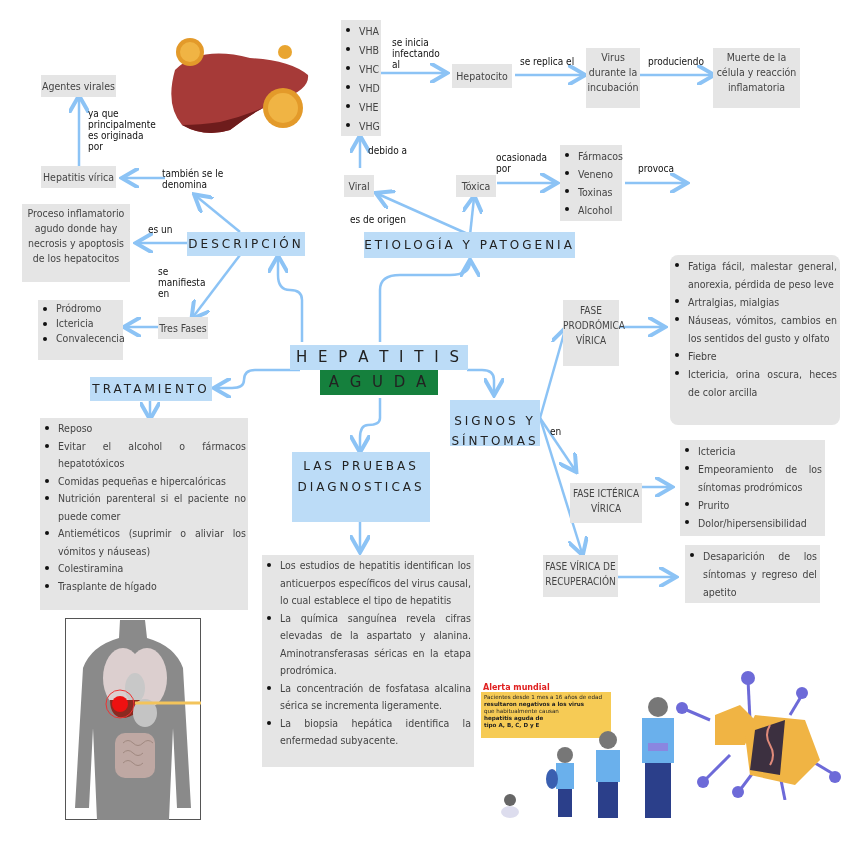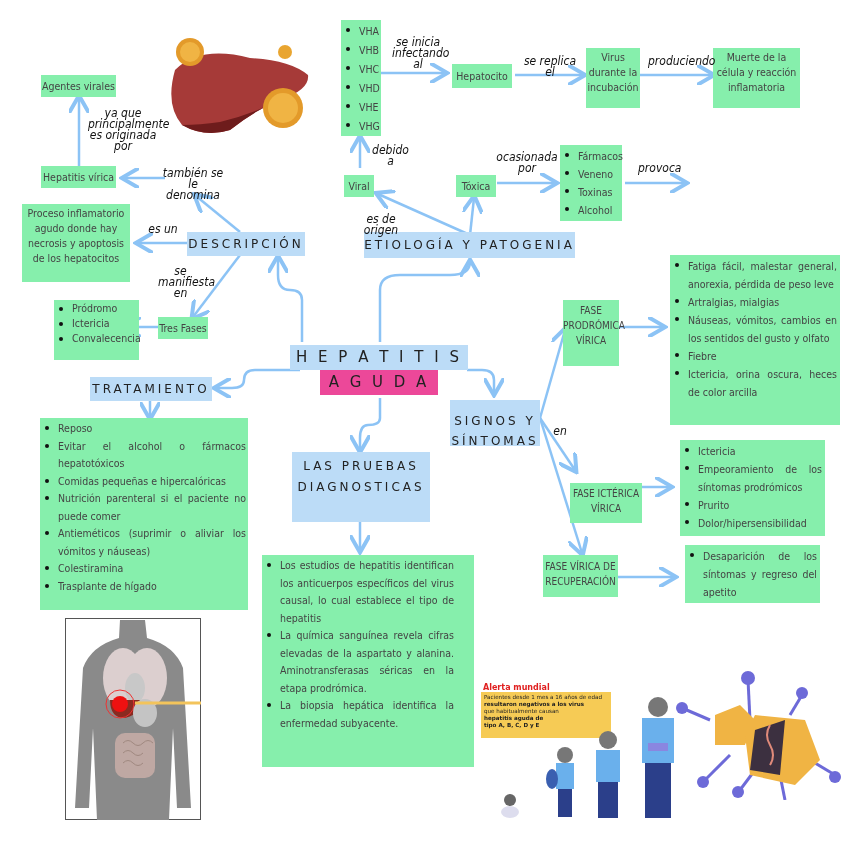--- a/index.html
+++ b/index.html
@@ -1,20 +1,20 @@
 <!DOCTYPE html>
 <html><head>
 <meta charset="utf-8">
 <style>
   html,body{margin:0;padding:0;background:#fff;}
   #canvas{position:relative;width:848px;height:848px;overflow:hidden;background:#fff;font-family:"DejaVu Sans Condensed","DejaVu Sans",sans-serif;color:#3a3a3a;}
-  .box{position:absolute;background:#86efac;font-size:10.5px;line-height:15px;color:#444;box-sizing:border-box;}
+  .box{position:absolute;background:#e5e5e5;font-size:10.5px;line-height:15px;color:#444;box-sizing:border-box;}
   .center{text-align:center;}
   .title{position:absolute;background:#bcdcf7;color:#222;font-family:"DejaVu Sans",sans-serif;font-weight:normal;text-align:center;letter-spacing:3px;box-sizing:border-box;}
-  .lbl{position:absolute;font-size:12px;line-height:11px;color:#111;text-align:center;font-family:"DejaVu Sans Condensed","DejaVu Sans",sans-serif;font-style:italic;}
+  .lbl{position:absolute;font-size:10px;line-height:11px;color:#111;text-align:left;font-family:"DejaVu Sans Condensed","DejaVu Sans",sans-serif;}
   ul.blist{margin:0;padding:0 0 0 18px;list-style:none;}
   ul.blist li{position:relative;text-align:justify;}
   ul.blist li::before{content:"";position:absolute;left:-13px;top:6px;width:4px;height:4px;border-radius:50%;background:#111;}
   svg#arrows{position:absolute;left:0;top:0;pointer-events:none;}
   .illus{position:absolute;}
   .alert-title{position:absolute;left:483px;top:683px;color:#e02020;font-weight:bold;font-size:8px;font-family:"DejaVu Sans",sans-serif;}
   .alert-box{position:absolute;left:481px;top:692px;width:130px;height:46px;background:#f6cb55;font-size:5.6px;line-height:7px;color:#222;padding:2px 3px;box-sizing:border-box;font-family:"DejaVu Sans",sans-serif;}
   .alert-box b{font-weight:bold;}
 </style>
 </head>
@@ -142,29 +142,29 @@
       <path d="M540 418 L575 470"></path>
       <path d="M540 418 L582 553"></path>
       <path d="M616 327 L663 327"></path>
       <path d="M642 487 L670 487"></path>
       <path d="M618 577 L674 577"></path>
     </g>
   </svg>
 
   <div class="title" style="left:290px;top:342px;width:178px;height:56px;font-size:15px;line-height:25px;padding-top:3px;background:transparent;">
     <div style="background:#bcdcf7;">H E P A T I T I S</div>
-    <div style="background:#ec4899;width:118px;margin:0 auto;">A G U D A</div>
+    <div style="background:#15803d;width:118px;margin:0 auto;">A G U D A</div>
   </div>
 
   <div class="title" style="left:187px;top:232px;width:118px;height:24px;font-size:12px;line-height:24px;">DESCRIPCIÓN</div>
   <div class="box center" style="left:41px;top:75px;width:75px;height:22px;line-height:22px;">Agentes virales</div>
   <div class="box center" style="left:41px;top:166px;width:75px;height:22px;line-height:22px;">Hepatitis vírica</div>
   <div class="box center" style="left:22px;top:204px;width:108px;height:78px;padding:2px 3px;">Proceso inflamatorio agudo donde hay necrosis y apoptosis de los hepatocitos</div>
   <div class="box center" style="left:158px;top:317px;width:50px;height:22px;line-height:22px;">Tres Fases</div>
-  <div class="box" style="left:54px;top:300px;width:85px;height:60px;padding-top:1px;">
+  <div class="box" style="left:38px;top:300px;width:85px;height:60px;padding-top:1px;">
     <ul class="blist">
       <li>Pródromo</li>
       <li>Ictericia</li>
       <li>Convalecencia</li>
     </ul>
   </div>
   <div class="lbl" style="left:88px;top:108px;width:70px;">ya que principalmente es originada por</div>
   <div class="lbl" style="left:162px;top:168px;width:62px;">también se le denomina</div>
   <div class="lbl" style="left:148px;top:224px;width:30px;">es un</div>
   <div class="lbl" style="left:158px;top:266px;width:45px;">se manifiesta en</div>
@@ -211,35 +211,36 @@
       <li>Antieméticos (suprimir o aliviar los vómitos y náuseas)</li>
       <li>Colestiramina</li>
       <li>Trasplante de hígado</li>
     </ul>
   </div>
 
   <div class="title" style="left:292px;top:452px;width:138px;height:70px;font-size:12px;line-height:21px;padding-top:4px;">
     <div>LAS PRUEBAS</div>
     <div>DIAGNOSTICAS</div>
   </div>
-  <div class="box" style="left:262px;top:555px;width:212px;height:212px;padding:2px 20px 0 0;">
+  <div class="box" style="left:262px;top:555px;width:212px;height:212px;padding:2px 3px 0 0;">
     <ul class="blist" style="line-height:17.5px;">
       <li>Los estudios de hepatitis identifican los anticuerpos específicos del virus causal, lo cual establece el tipo de hepatitis</li>
       <li>La química sanguínea revela cifras elevadas de la aspartato y alanina. Aminotransferasas séricas en la etapa prodrómica.</li>
+      <li>La concentración de fosfatasa alcalina sérica se incrementa ligeramente.</li>
       <li>La biopsia hepática identifica la enfermedad subyacente.</li>
     </ul>
   </div>
 
   <div class="title" style="left:450px;top:400px;width:90px;height:46px;font-size:12px;line-height:20px;padding-top:11px;">
     <div>SIGNOS Y</div>
     <div>SÍNTOMAS</div>
   </div>
   <div class="lbl" style="left:550px;top:426px;width:20px;">en</div>
   <div class="box center" style="left:563px;top:300px;width:56px;height:66px;padding-top:3px;font-size:10px;">FASE PRODRÓMICA VÍRICA</div>
-  <div class="box" style="left:670px;top:255px;width:170px;height:170px;padding:2px 3px 0 0;">
+  <div class="box" style="left:670px;top:255px;width:170px;height:170px;padding:2px 3px 0 0;border-radius:8px;">
     <ul class="blist" style="line-height:18px;">
       <li>Fatiga fácil, malestar general, anorexia, pérdida de peso leve</li>
       <li>Artralgias, mialgias</li>
       <li>Náuseas, vómitos, cambios en los sentidos del gusto y olfato</li>
       <li>Fiebre</li>
       <li>Ictericia, orina oscura, heces de color arcilla</li>
     </ul>
   </div>
   <div class="box center" style="left:570px;top:467px;width:72px;height:40px;padding-top:3px;font-size:10px;margin-top:16px;">FASE ICTÉRICA VÍRICA</div>
   <div class="box" style="left:680px;top:440px;width:145px;height:96px;padding:2px 3px 0 0;">

